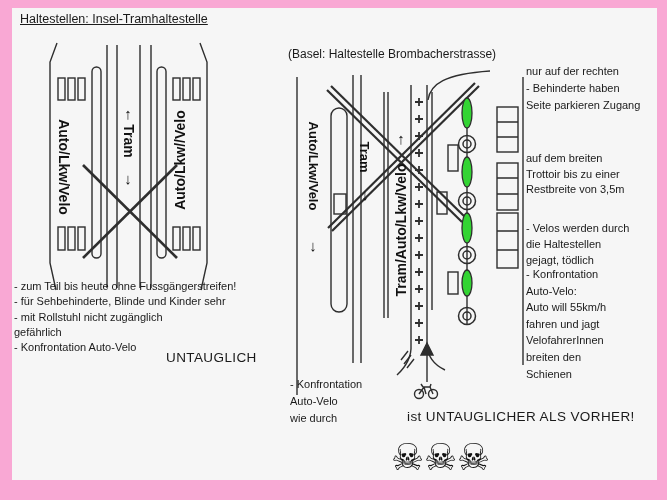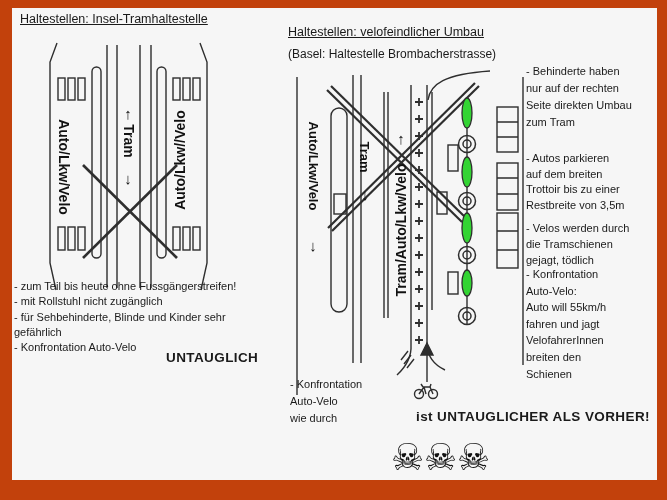--- a/index.html
+++ b/index.html
@@ -1,24 +1,24 @@
 <!DOCTYPE html>
 <html><head>
 <meta charset="utf-8">
 <style>
   html,body{margin:0;padding:0;background:#ffffff;}
-  .canvas{position:relative;width:667px;height:500px;background:#c2410c;overflow:hidden;
+  .canvas{position:relative;width:667px;height:500px;background:#f9a8d4;overflow:hidden;
           font-family:"Liberation Sans",sans-serif;color:#1a1a1a;}
   .page{position:absolute;left:12px;top:8px;width:645px;height:472px;background:#f6f6f6;}
   .abs{position:absolute;}
   .title{font-size:12.5px;text-decoration:underline;white-space:nowrap;}
   .subtitle{font-size:12px;white-space:nowrap;}
   .note{font-size:11px;line-height:15.3px;white-space:nowrap;}
   .ann{font-size:11px;white-space:nowrap;}
-  .verdict{font-size:13.5px;font-weight:bold;letter-spacing:.4px;white-space:nowrap;}
+  .verdict{font-size:13.5px;font-weight:normal;letter-spacing:.4px;white-space:nowrap;}
   .skulls{font-family:"DejaVu Sans",sans-serif;font-size:37px;color:#111;display:flex;}
   .skulls span{width:33px;text-align:center;line-height:48px;}
   svg{position:absolute;overflow:visible;}
   svg text{fill:#111;font-family:"Liberation Sans",sans-serif;}
   .lane-label{font-size:14px;font-weight:bold;}
   .lane-label-sm{font-size:13px;font-weight:bold;}
   .arrow-glyph{font-size:15px;}
 </style>
 </head>
 <body>
@@ -65,28 +65,27 @@
 
     <text class="lane-label" transform="rotate(90,48,132)" x="48" y="136" text-anchor="middle">Auto/Lkw/Velo</text>
     <text class="arrow-glyph" x="113" y="84" text-anchor="middle">↑</text>
     <text class="lane-label" transform="rotate(90,113,106)" x="113" y="110" text-anchor="middle">Tram</text>
     <text class="arrow-glyph" x="113" y="149" text-anchor="middle">↓</text>
     <text class="lane-label" transform="rotate(-90,166,125)" x="166" y="129" text-anchor="middle">Auto/Lkw//Velo</text>
   </svg>
 
   <div class="abs note" style="left:14px;top:279px;">
     <div>- zum Teil bis heute ohne Fussgängerstreifen!</div>
+    <div>- für Sehbehinderte, Blinde und Kinder sehr</div>
     <div>- mit Rollstuhl nicht zugänglich</div>
-    <div>- für Sehbehinderte, Blinde und Kinder sehr</div>
     <div>gefährlich</div>
     <div>- Konfrontation Auto-Velo</div>
   </div>
   <div class="abs verdict" style="left:166px;top:350px;">UNTAUGLICH</div>
 
-  <div class="abs title" style="left:288px;top:25px;">Haltestellen: velofeindlicher Umbau</div>
   <div class="abs subtitle" style="left:288px;top:47px;">(Basel: Haltestelle Brombacherstrasse)</div>
 
   <svg class="abs" style="left:285px;top:60px;" width="250" height="340" viewBox="0 0 250 340">
     <g stroke="#2e2e2e" fill="none" stroke-width="1.4">
 
       <line x1="12" y1="17" x2="12" y2="335"></line>
 
       <rect x="46" y="48" width="16" height="204" rx="8"></rect>
       <rect x="49" y="134" width="12" height="20"></rect>
 
@@ -160,52 +159,50 @@
 
     <text class="lane-label-sm" transform="rotate(90,28,106)" x="28" y="110" text-anchor="middle">Auto/Lkw/Velo</text>
     <text class="arrow-glyph" x="28" y="191" text-anchor="middle">↓</text>
     <text class="lane-label-sm" transform="rotate(90,79,97)" x="79" y="101" text-anchor="middle">Tram</text>
     <text class="arrow-glyph" x="80" y="140" text-anchor="middle">↓</text>
     <text class="arrow-glyph" x="116" y="84" text-anchor="middle">↑</text>
     <text class="lane-label" transform="rotate(-90,117,170)" x="117" y="174" text-anchor="middle">Tram/Auto/Lkw/Velo</text>
   </svg>
 
   <div class="abs ann" style="left:526px;top:63px;line-height:17px;">
+    <div>nur auf der rechten</div>
     <div>- Behinderte haben</div>
-    <div>nur auf der rechten</div>
-    <div>Seite direkten Umbau</div>
-    <div>zum Tram</div>
+    <div>Seite parkieren Zugang</div>
   </div>
   <div class="abs ann" style="left:526px;top:151px;line-height:15.5px;">
-    <div>- Autos parkieren</div>
     <div>auf dem breiten</div>
     <div>Trottoir bis zu einer</div>
     <div>Restbreite von 3,5m</div>
   </div>
   <div class="abs ann" style="left:526px;top:220px;line-height:16px;">
     <div>- Velos werden durch</div>
-    <div>die Tramschienen</div>
+    <div>die Haltestellen</div>
     <div>gejagt, tödlich</div>
   </div>
   <div class="abs ann" style="left:526px;top:266px;line-height:16.6px;">
     <div>- Konfrontation</div>
     <div>Auto-Velo:</div>
     <div>Auto will 55km/h</div>
     <div>fahren und jagt</div>
     <div>VelofahrerInnen</div>
     <div>breiten den</div>
     <div>Schienen</div>
   </div>
 
   <div class="abs ann" style="left:290px;top:376px;line-height:16.8px;">
     <div>- Konfrontation</div>
     <div>Auto-Velo</div>
     <div>wie durch</div>
   </div>
 
-  <div class="abs verdict" style="left:416px;top:409px;">ist UNTAUGLICHER ALS VORHER!</div>
+  <div class="abs verdict" style="left:407px;top:409px;">ist UNTAUGLICHER ALS VORHER!</div>
 
   <div class="abs skulls" style="left:391px;top:434px;">
     <span>☠</span>
     <span>☠</span>
     <span>☠</span>
   </div>
 </div>
 
 </body></html>

